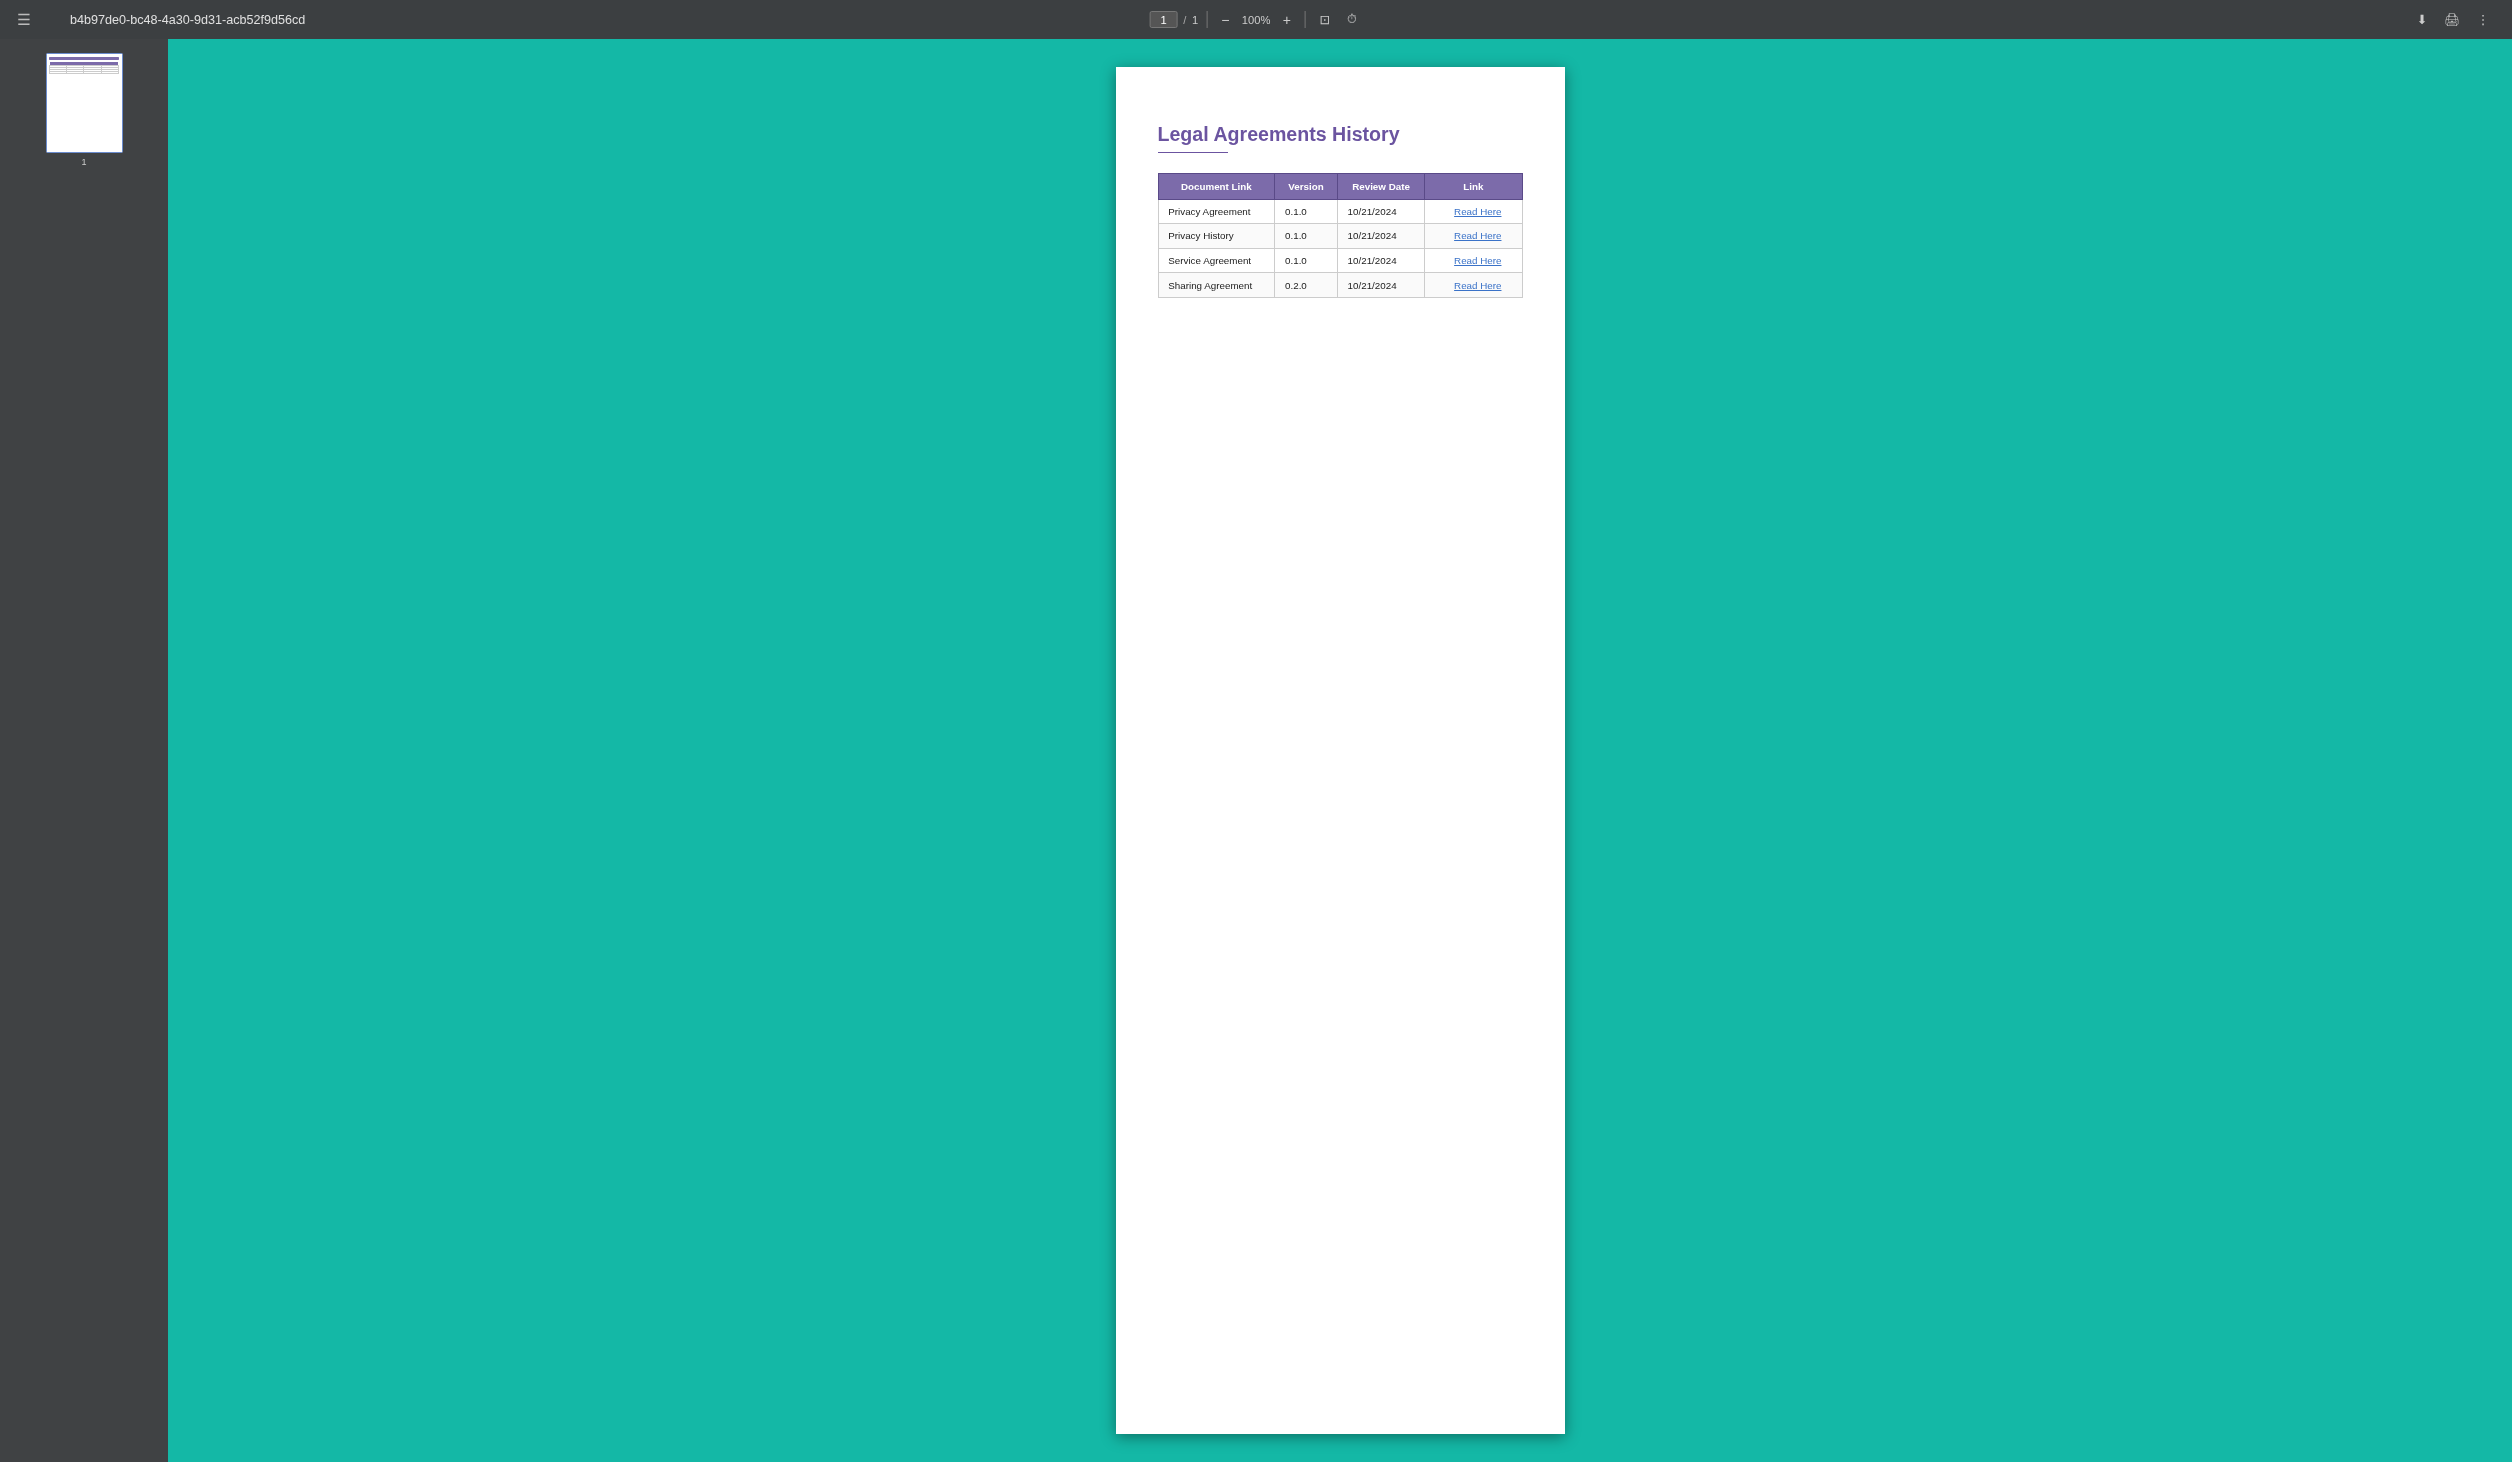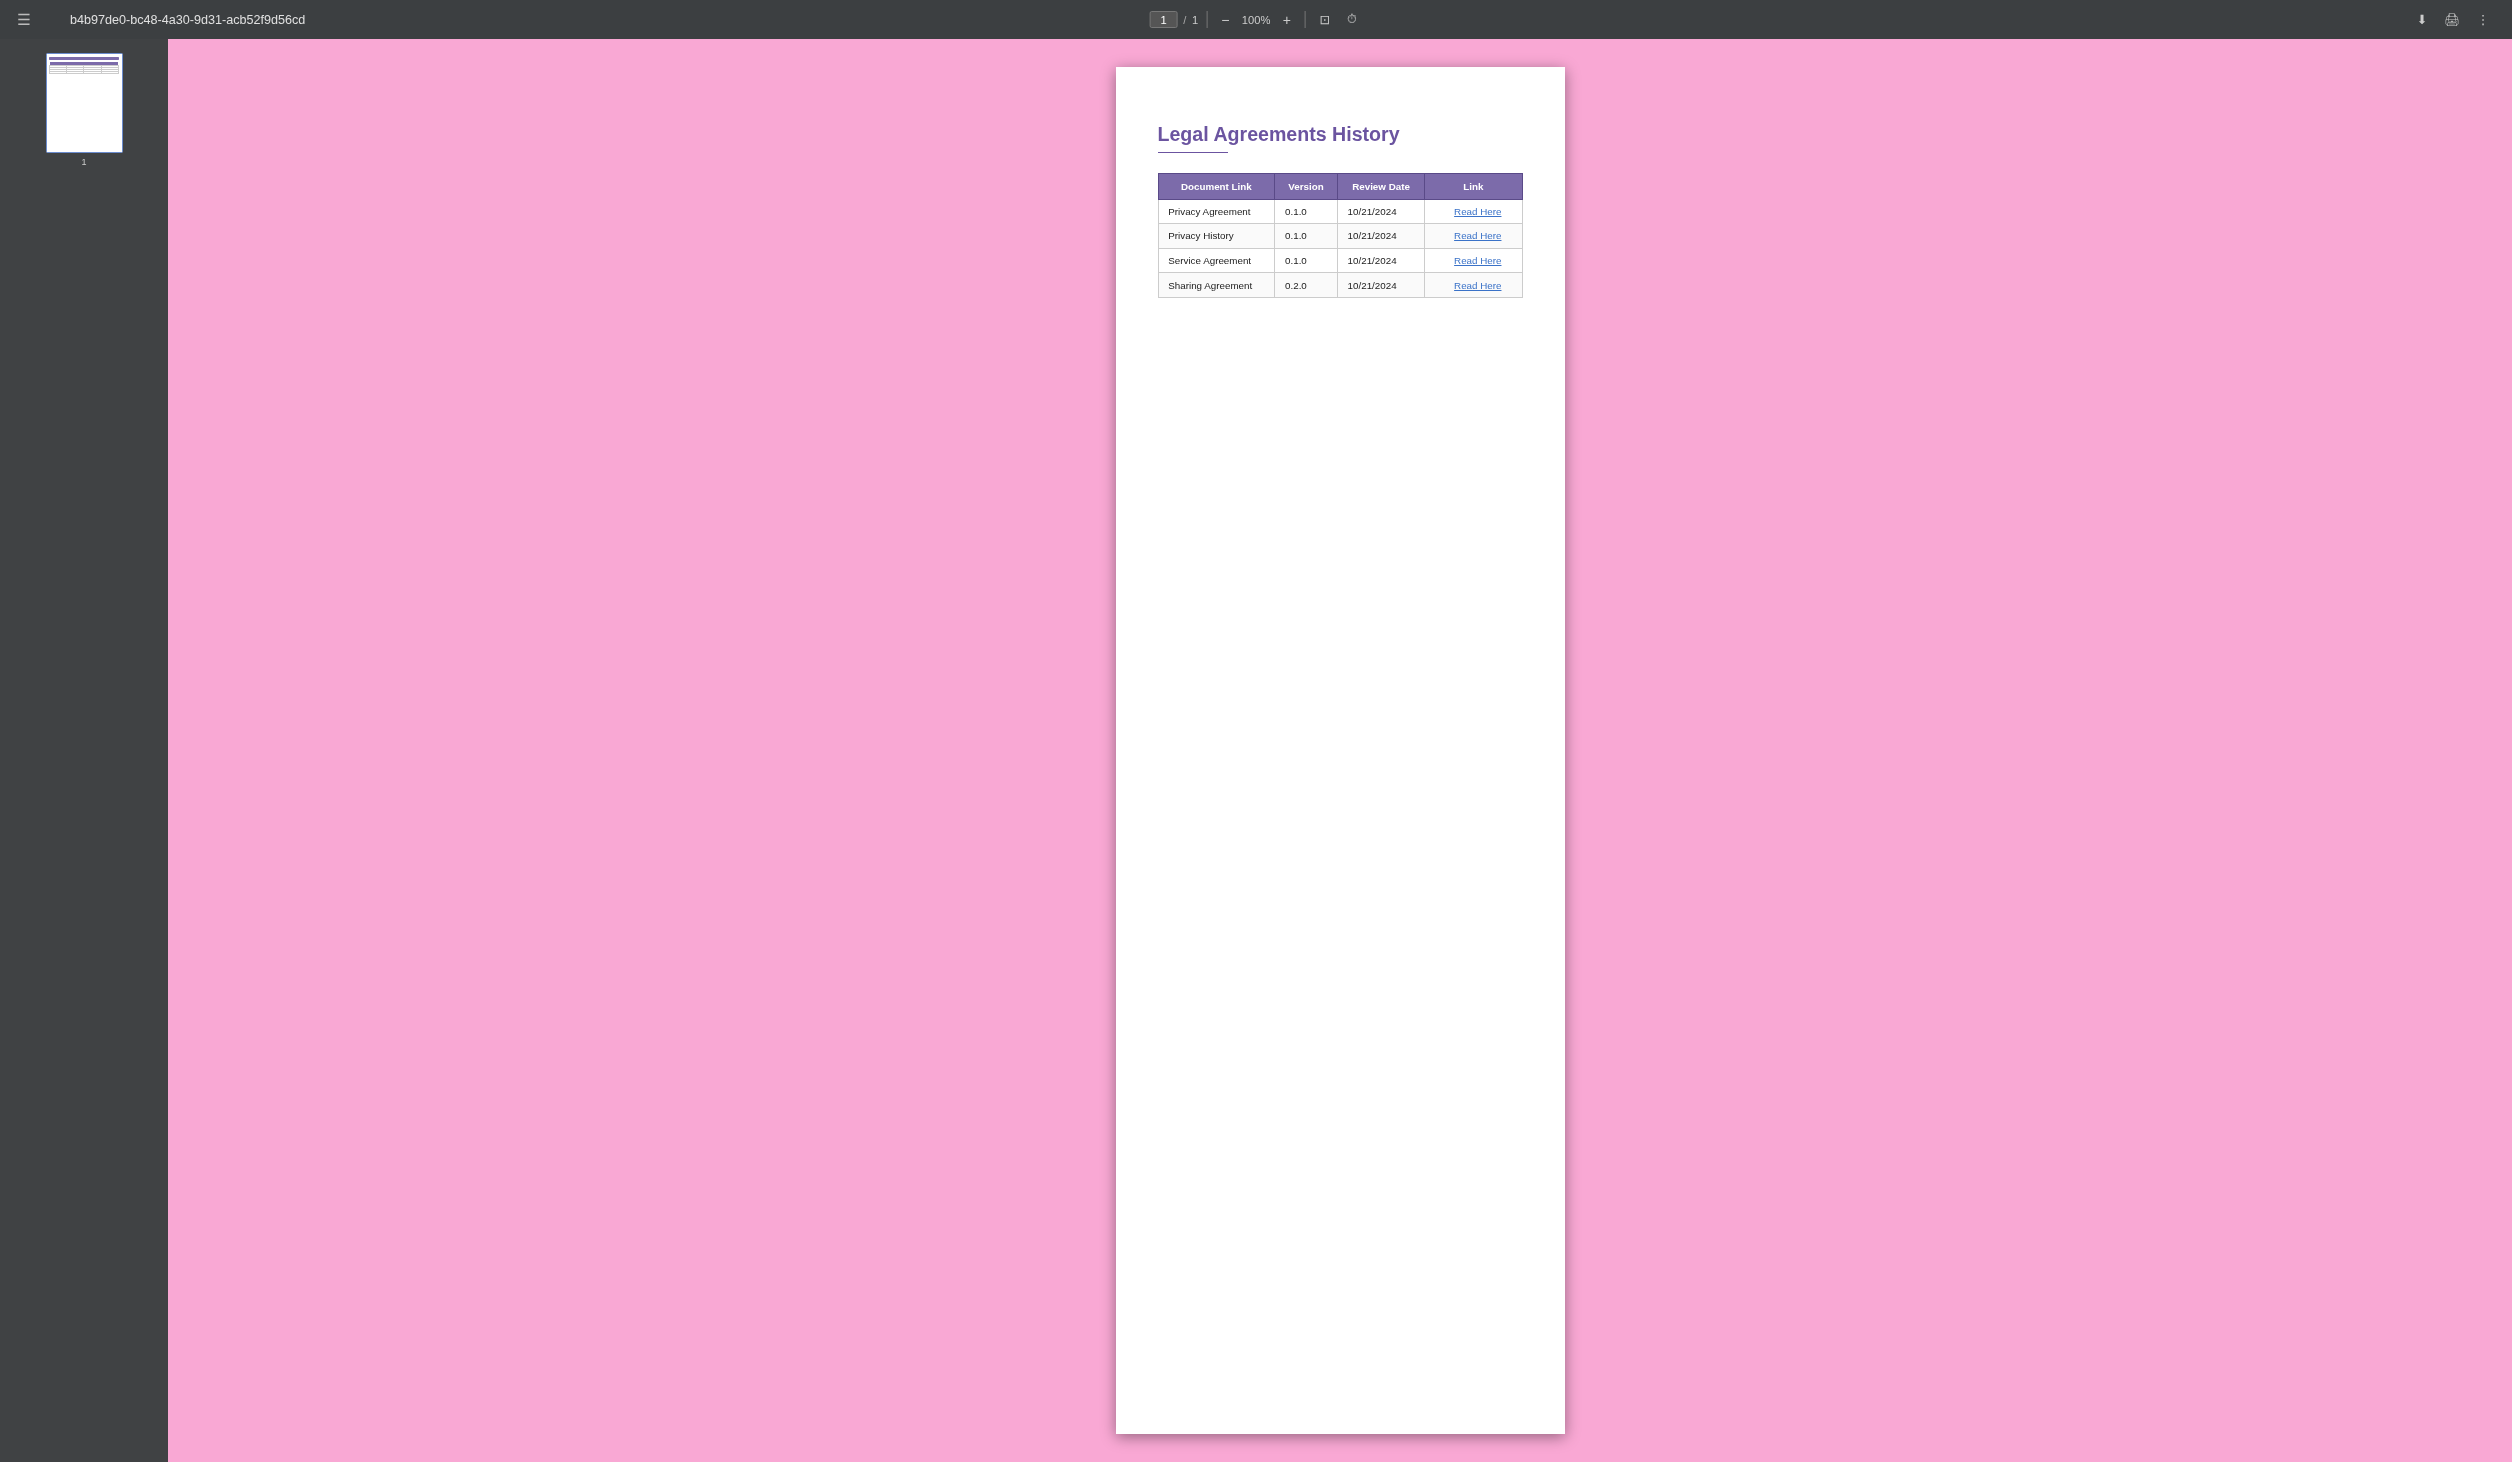--- a/index.html
+++ b/index.html
@@ -160,21 +160,21 @@
       border: 0.4px solid #ccc;
     }
     .thumb-page-num {
       color: #ccc;
       font-size: 9px;
     }
 
     
     .pdf-viewport {
       flex: 1;
-      background: #f9a8d4;
+      background: #14b8a6;
       display: flex;
       justify-content: center;
       padding: 28px 0;
       overflow-y: auto;
     }
 
     
     .pdf-page {
       width: 449px;
       min-height: 631px;

